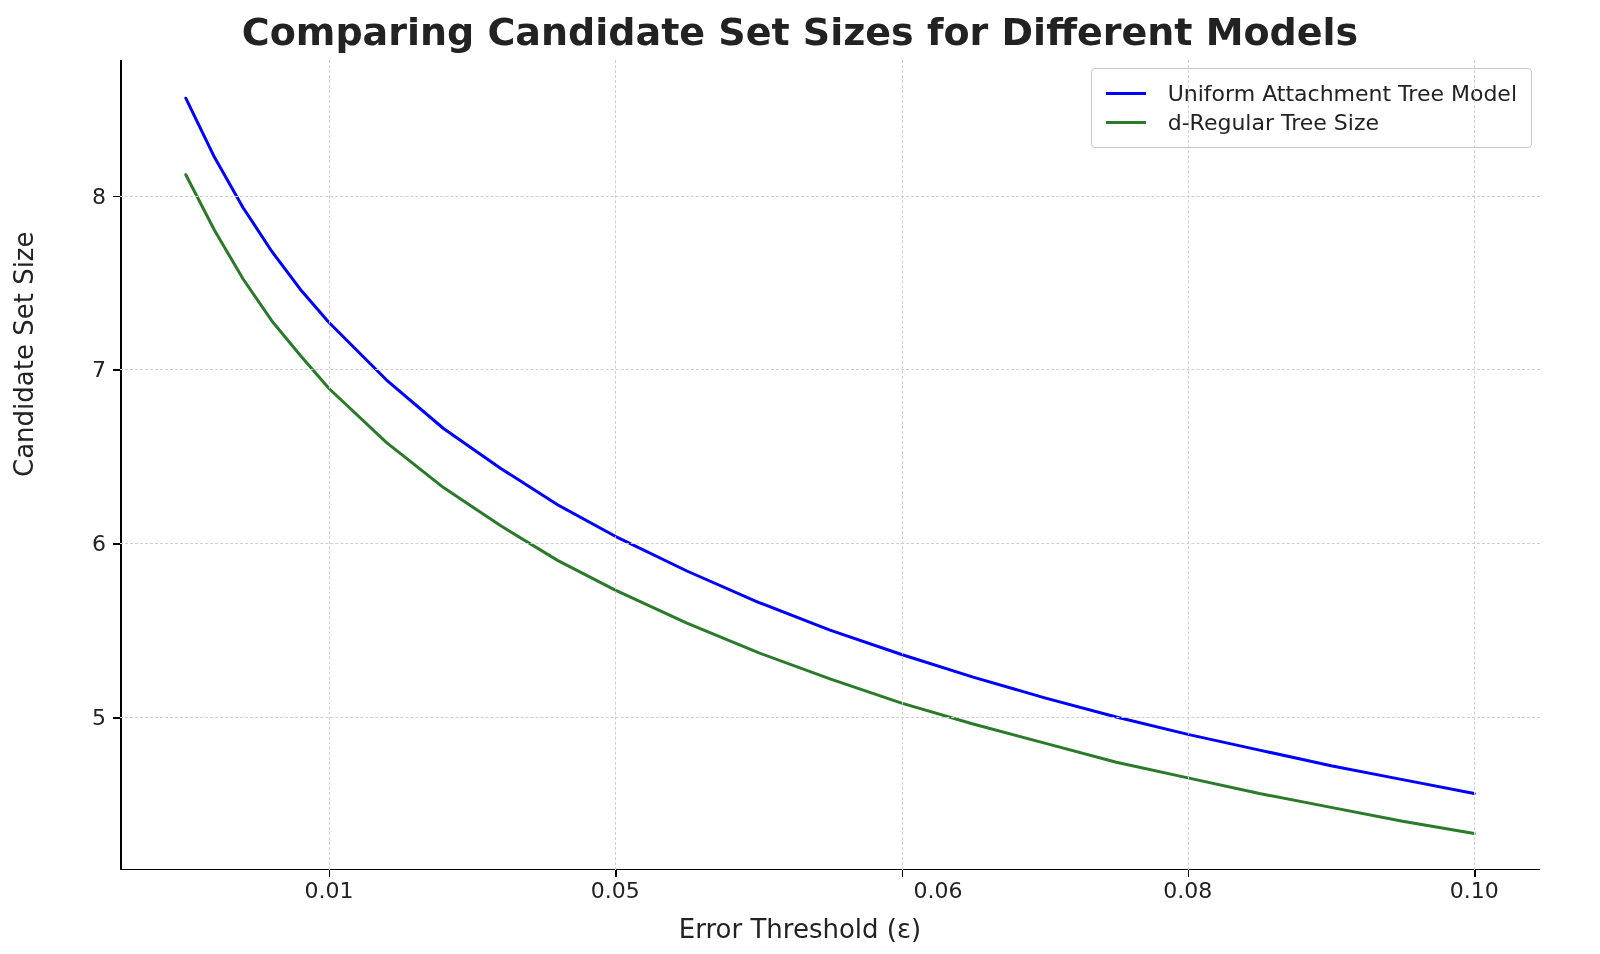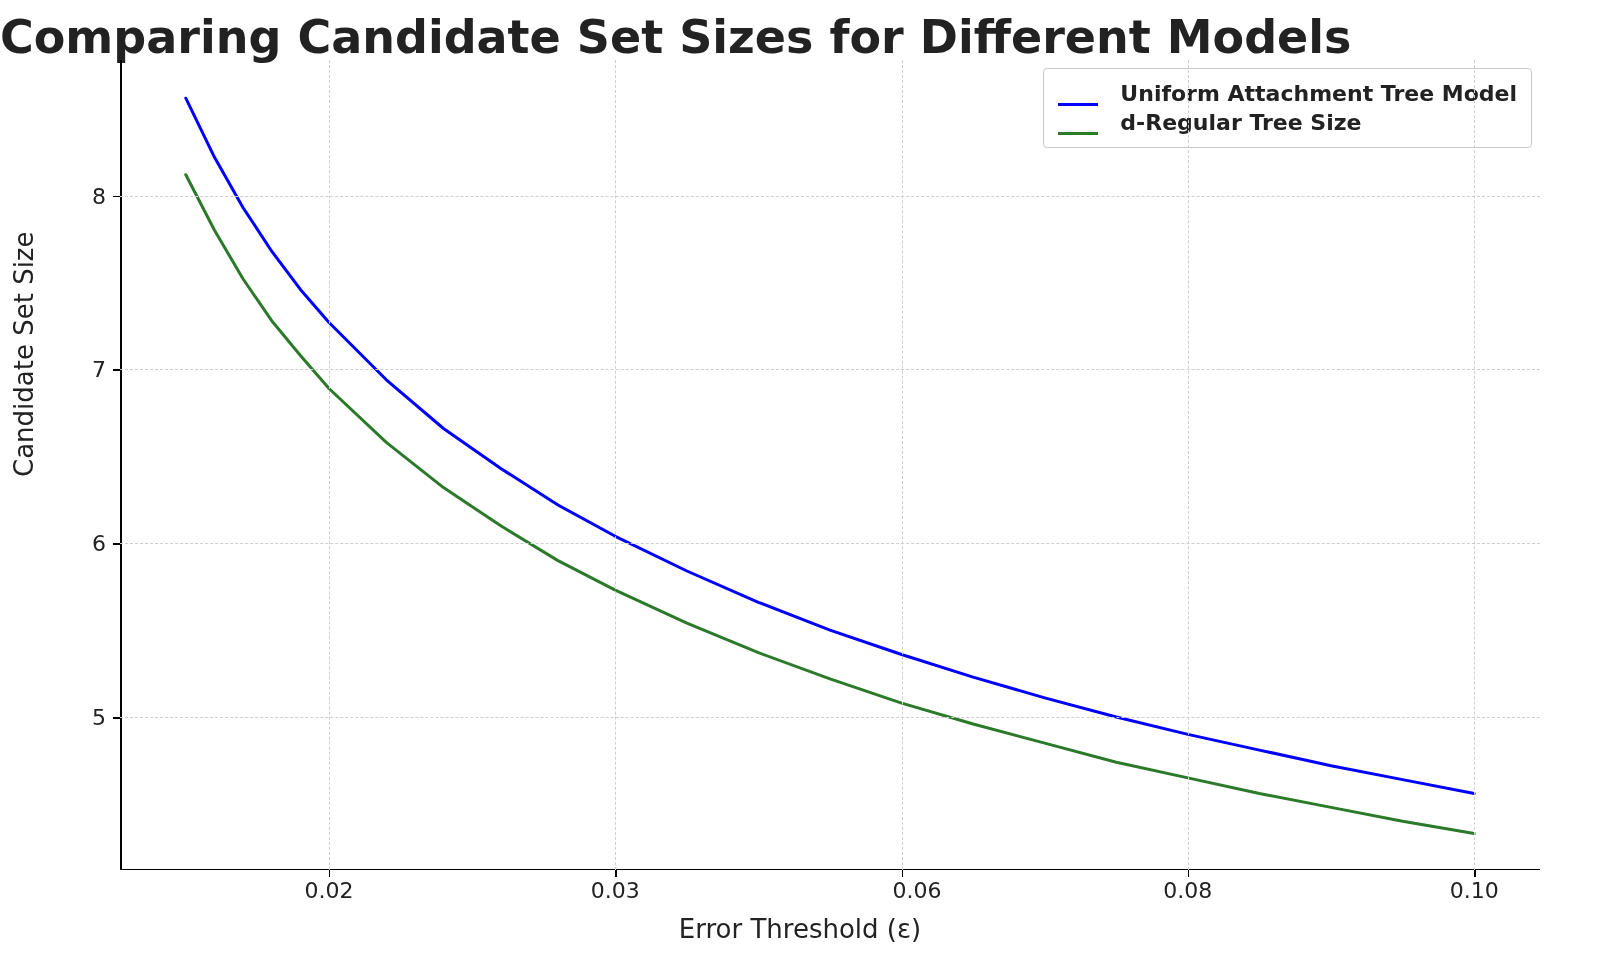--- a/index.html
+++ b/index.html
@@ -14,22 +14,22 @@
   .figure {
     position: relative;
     width: 1600px;
     height: 954px;
   }
   .title {
     position: absolute;
     top: 10px;
     left: 0;
     width: 100%;
-    text-align: left;
-    font-size: 46px;
+    text-align: center;
+    font-size: 38px;
     font-weight: 600;
   }
   .plot-area {
     position: absolute;
     left: 120px;
     top: 60px;
     width: 1420px;
     height: 810px;
   }
   .spine-left, .spine-bottom {
@@ -107,24 +107,23 @@
     right: 8px;
     top: 8px;
     background: #ffffff;
     border: 1.5px solid #c8c8c8;
     border-radius: 4px;
     padding: 10px 14px;
     font-size: 22px;
   }
   .legend-row {
     display: flex;
-    align-items: flex-end;
+    align-items: center;
     gap: 22px;
     padding: 2px 0;
-    font-weight: bold;
   }
   .legend-swatch {
     width: 40px;
     height: 0;
     border-top-width: 3px;
     border-top-style: solid;
   }
   .tick-mark-x, .tick-mark-y {
     position: absolute;
     background: #000;
@@ -164,27 +163,27 @@
         <span class="legend-swatch" style="border-top-color:#0000ff"></span>
         <span>Uniform Attachment Tree Model</span>
       </div>
       <div class="legend-row">
         <span class="legend-swatch" style="border-top-color:#2a7a2a"></span>
         <span>d-Regular Tree Size</span>
       </div>
     </div>
   <div class="grid-line-v" style="left: 208.992px;"></div>
       <div class="tick-mark-x" style="left: 208.992px;"></div>
-      <div class="tick-label-x" style="left: 208.992px;">0.02</div>
+      <div class="tick-label-x" style="left: 208.992px;">0.01</div>
       <div class="grid-line-v" style="left: 495.282px;"></div>
       <div class="tick-mark-x" style="left: 495.282px;"></div>
-      <div class="tick-label-x" style="left: 495.282px;">0.03</div>
+      <div class="tick-label-x" style="left: 495.282px;">0.05</div>
       <div class="grid-line-v" style="left: 781.573px;"></div>
       <div class="tick-mark-x" style="left: 781.573px;"></div>
-      <div class="tick-label-x" style="left: 797px;">0.06</div>
+      <div class="tick-label-x" style="left: 818px;">0.06</div>
       <div class="grid-line-v" style="left: 1067.86px;"></div>
       <div class="tick-mark-x" style="left: 1067.86px;"></div>
       <div class="tick-label-x" style="left: 1067.86px; text-align: right;">0.08</div>
       <div class="grid-line-v" style="left: 1354.15px;"></div>
       <div class="tick-mark-x" style="left: 1354.15px;"></div>
       <div class="tick-label-x" style="left: 1354.15px; text-align: center;">0.10</div>
       <div class="grid-line-h" style="top: 657.039px;"></div>
       <div class="tick-mark-y" style="top: 657.039px;"></div>
       <div class="tick-label-y" style="top: 657.039px;">5</div>
       <div class="grid-line-h" style="top: 483.219px;"></div>

